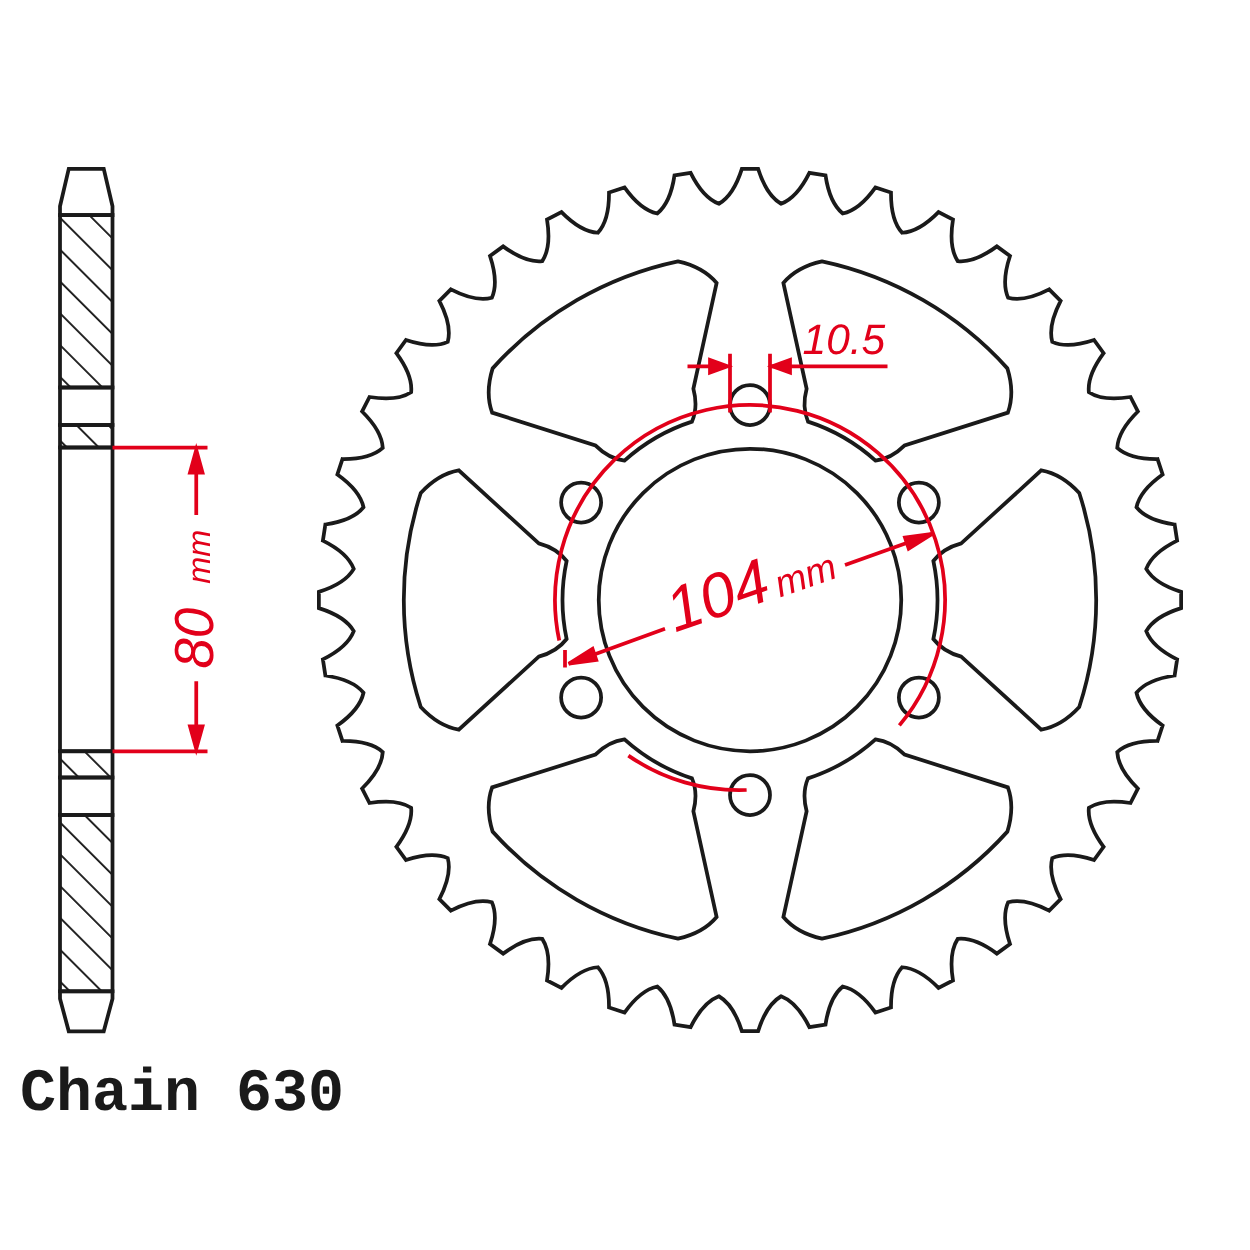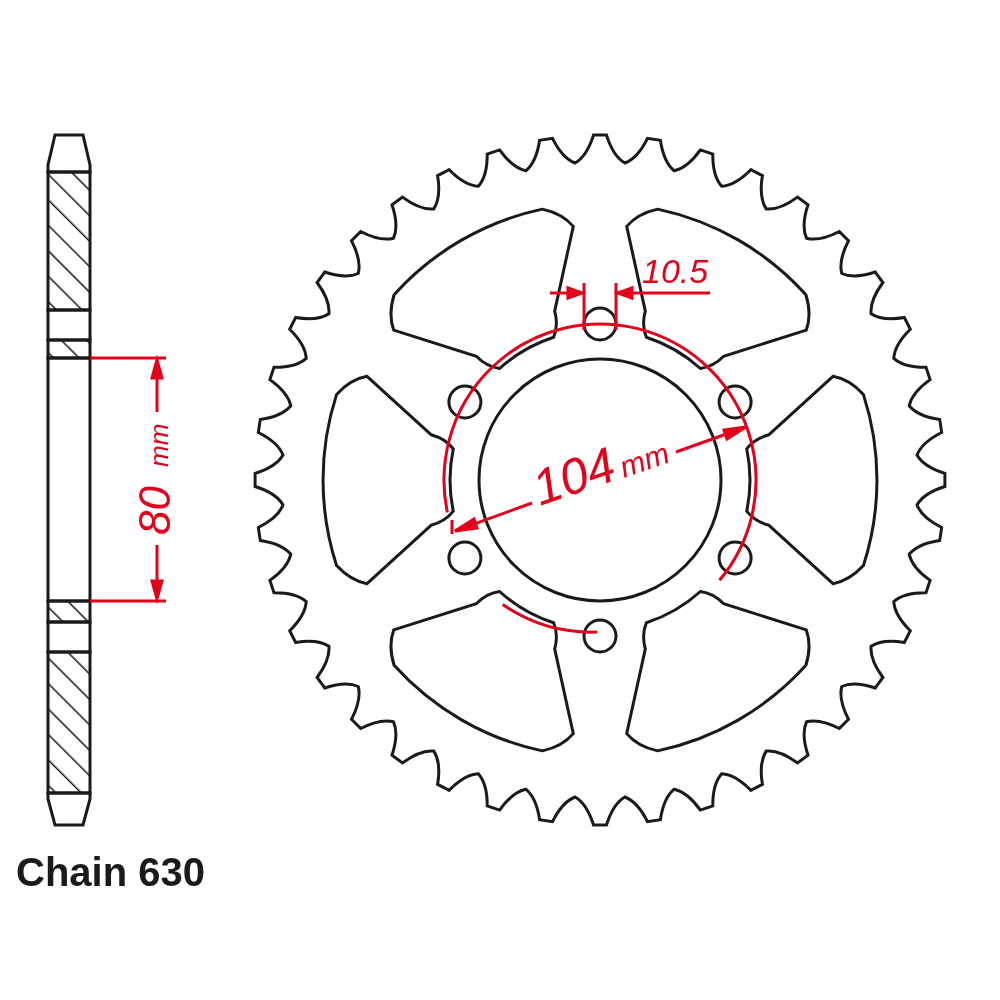--- a/index.html
+++ b/index.html
@@ -1,21 +1,21 @@
 <!DOCTYPE html>
 <html><head>
 <meta charset="utf-8">
 <style>
   html, body { margin: 0; padding: 0; background: #ffffff; }
   body { width: 1000px; height: 1000px; position: relative; overflow: hidden; }
   #stage { position: absolute; left: 0; top: 0; width: 1000px; height: 1000px; }
   .caption {
     position: absolute; left: 16px; top: 852px;
-    font-family: Liberation Sans, sans-serif; font-weight: bold;
-    font-size: 40px; color: #1a1a1a; letter-spacing: 0px; line-height: 1;
+    font-family: Liberation Mono, monospace; font-weight: bold;
+    font-size: 48px; color: #1a1a1a; letter-spacing: 0px; line-height: 1;
   }
   .dim-text { font-family: "Liberation Sans", sans-serif; fill: #e2001a; font-style: italic; }
 </style>
 </head>
 <body>
 
 <svg id="stage" width="1000" height="1000" viewBox="0 0 1000 1000" xmlns="http://www.w3.org/2000/svg">
   <defs>
     <pattern id="hatch" patternUnits="userSpaceOnUse" width="18" height="18" patternTransform="rotate(-45)">
       <line x1="0" y1="0" x2="0" y2="18" stroke="#1a1a1a" stroke-width="3"></line>

